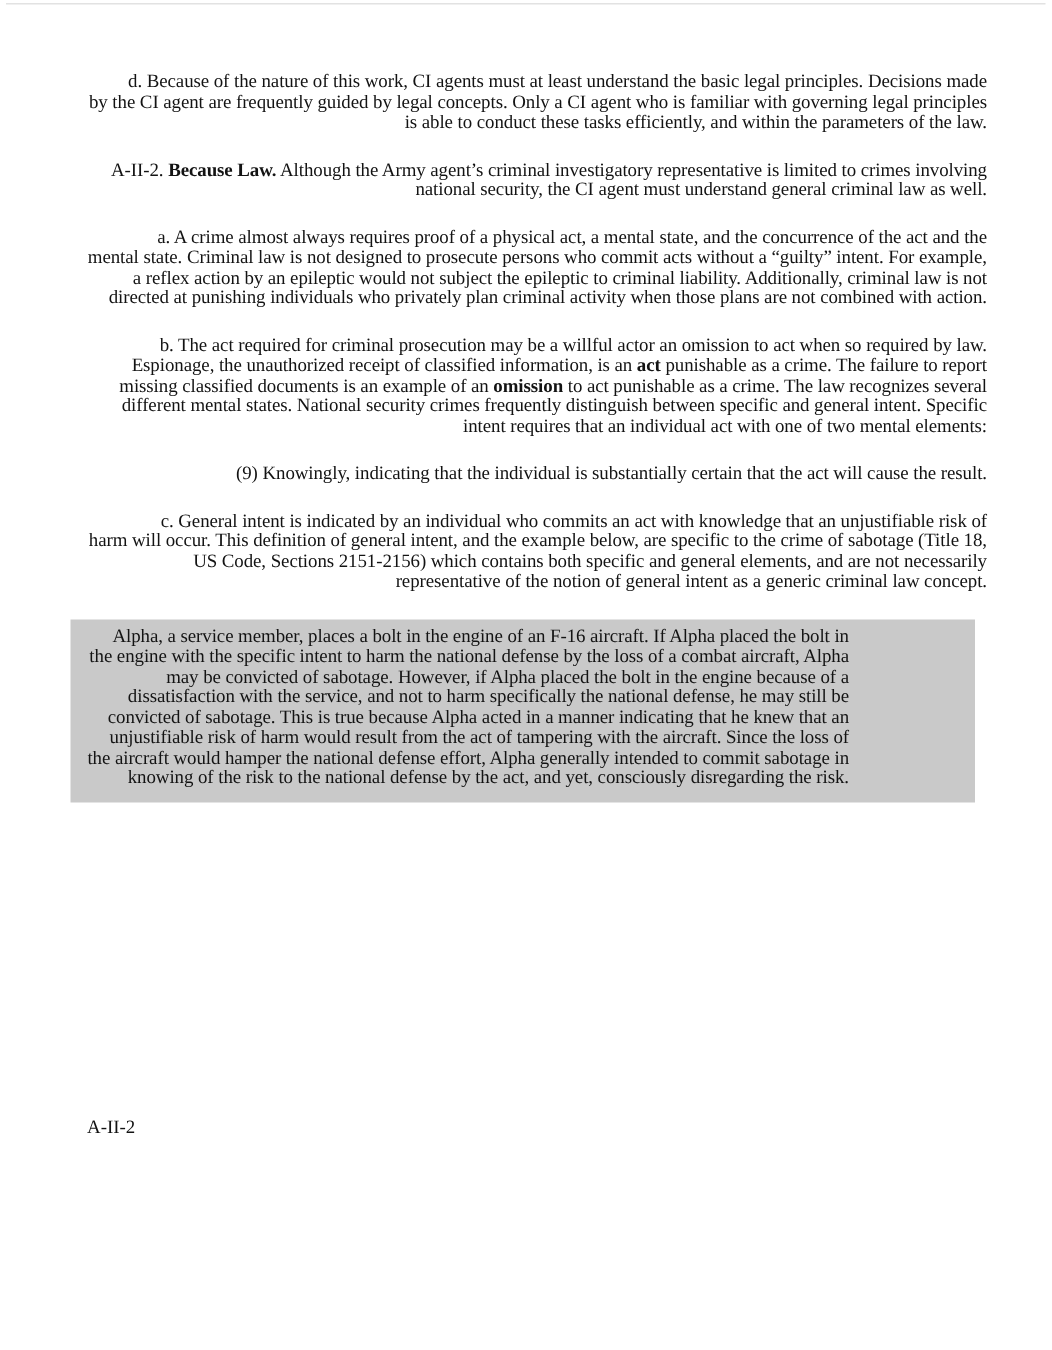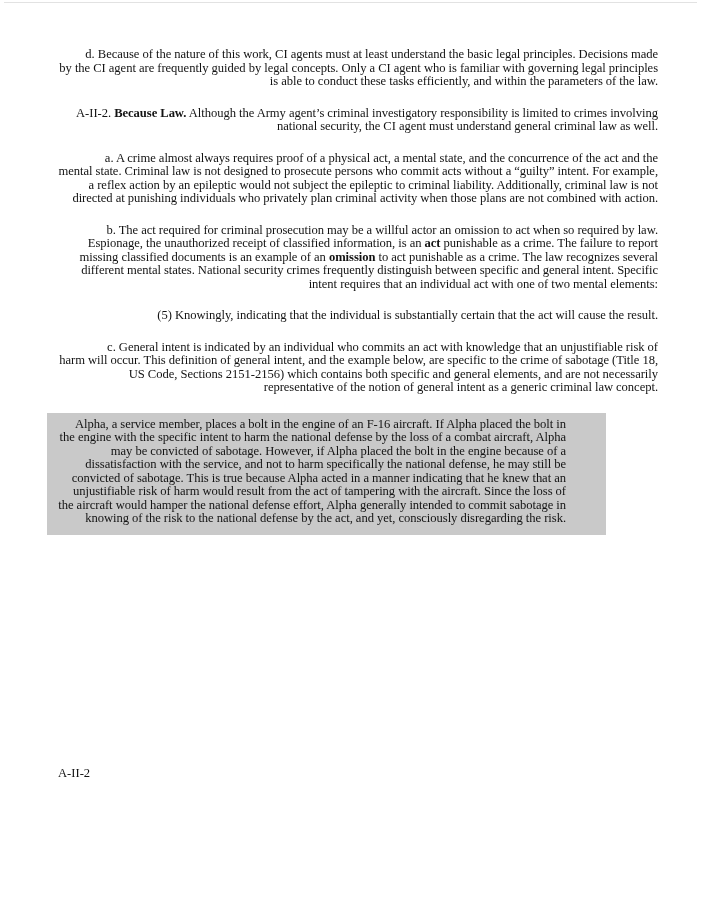--- a/index.html
+++ b/index.html
@@ -43,55 +43,55 @@
     letter-spacing: -0.05px;
     text-align: right;
     font-family: Liberation Serif, serif;
   }
   .indent1 { text-indent: 22px; }
   .indent2 { text-indent: 45px; }
   .item { margin-bottom: 14px; }
   .b { font-weight: bold; }
   .example-box {
     background: #c9c9c9;
-    width: 559px;
+    width: 603px;
     margin: 2px 0 16px -11px;
     box-sizing: border-box;
     padding: 5px 9px 9px 11px;
   }
   .example-box .para {
     margin: 0;
     width: 508px;
   }
   .doc-footer {
     position: absolute;
     left: 58px;
-    top: 766px;
+    top: 744px;
     font-size: 12.6px;
     line-height: 14px;
   }
 </style>
 </head>
 <body>
 
 <div class="scan-top-line"></div>
 
 <div class="doc">
 
 
   <p class="para indent1">d. Because of the nature of this work, CI agents must at least understand the basic legal principles. Decisions made by the CI agent are frequently guided by legal concepts. Only a CI agent who is familiar with governing legal principles is able to conduct these tasks efficiently, and within the parameters of the law.</p>
 
-  <p class="para"><span>A-II-2. </span><span class="b">Because Law.</span><span> Although the Army agent’s criminal investigatory responsibility is limited to crimes involving national security, the CI agent must understand general criminal law as well.</span></p>
+  <p class="para"><span>A-II-2. </span><span class="b">Because Law.</span><span> Although the Army agent’s criminal investigatory representative is limited to crimes involving national security, the CI agent must understand general criminal law as well.</span></p>
 
   <p class="para indent1">a. A crime almost always requires proof of a physical act, a mental state, and the concurrence of the act and the mental state. Criminal law is not designed to prosecute persons who commit acts without a “guilty” intent. For example, a reflex action by an epileptic would not subject the epileptic to criminal liability. Additionally, criminal law is not directed at punishing individuals who privately plan criminal activity when those plans are not combined with action.</p>
 
   <p class="para indent1"><span>b. The act required for criminal prosecution may be a willful actor an omission to act when so required by law. Espionage, the unauthorized receipt of classified information, is an </span><span class="b">act</span><span> punishable as a crime. The failure to report missing classified documents is an example of an </span><span class="b">omission</span><span> to act punishable as a crime. The law recognizes several different mental states. National security crimes frequently distinguish between specific and general intent. Specific intent requires that an individual act with one of two mental elements:</span></p>
 
 
-  <p class="para indent2">(5) Knowingly, indicating that the individual is substantially certain that the act will cause the result.</p>
+  <p class="para indent2">(9) Knowingly, indicating that the individual is substantially certain that the act will cause the result.</p>
 
   <p class="para indent1">c. General intent is indicated by an individual who commits an act with knowledge that an unjustifiable risk of harm will occur. This definition of general intent, and the example below, are specific to the crime of sabotage (Title 18, US Code, Sections 2151-2156) which contains both specific and general elements, and are not necessarily representative of the notion of general intent as a generic criminal law concept.</p>
 
   <div class="example-box" style="background: rgb(201, 201, 201);">
     <p class="para">Alpha, a service member, places a bolt in the engine of an F-16 aircraft. If Alpha placed the bolt in the engine with the specific intent to harm the national defense by the loss of a combat aircraft, Alpha may be convicted of sabotage. However, if Alpha placed the bolt in the engine because of a dissatisfaction with the service, and not to harm specifically the national defense, he may still be convicted of sabotage. This is true because Alpha acted in a manner indicating that he knew that an unjustifiable risk of harm would result from the act of tampering with the aircraft. Since the loss of the aircraft would hamper the national defense effort, Alpha generally intended to commit sabotage in knowing of the risk to the national defense by the act, and yet, consciously disregarding the risk.</p>
   </div>
 
 
 </div>
 

